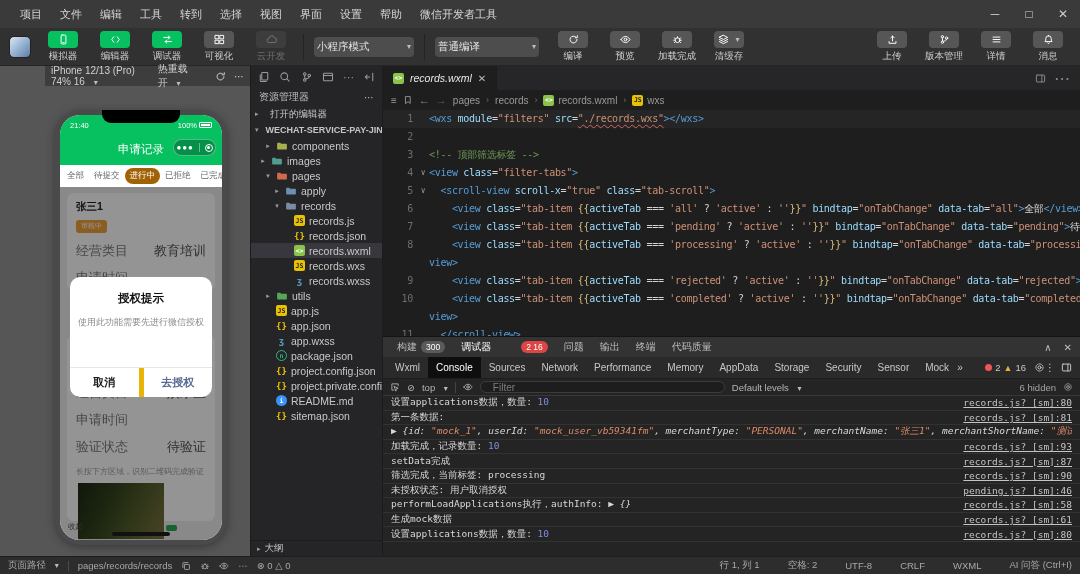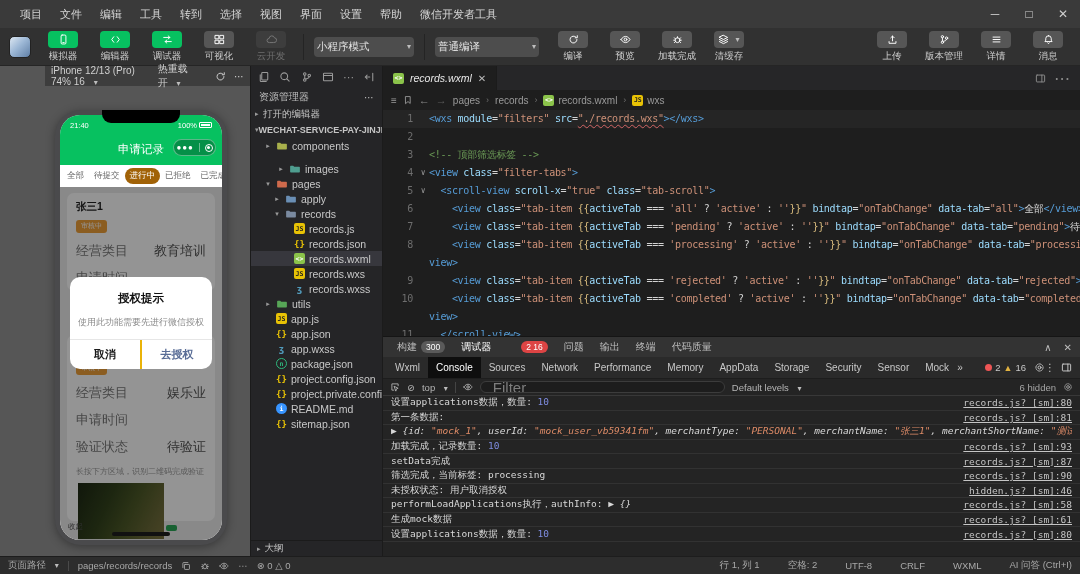--- a/index.html
+++ b/index.html
@@ -64,38 +64,38 @@
   #p-content{position:absolute;left:0;right:0;top:72px;bottom:0;background:#ededed;}
   .p-card{position:absolute;left:7px;right:7px;background:#fff;border-radius:7px;padding:7px 9px;}
   .p-name{font-size:10.5px;color:#222;font-weight:bold;}
   .p-badge{display:inline-block;margin-top:4px;background:#f0a13a;color:#fff;font-size:7px;padding:1.5px 5px;border-radius:3px;}
   .p-row{display:flex;justify-content:space-between;font-size:13px;color:#7a7a7a;margin-top:9px;}
   .p-row .val{color:#555;}
   .p-hint{font-size:8px;color:#9a9a9a;margin-top:10px;}
   #p-photo{margin-top:6px;width:86px;height:56px;margin-left:2px;
     background:linear-gradient(115deg,#1d2814 0%,#33431d 35%,#4e5a28 60%,#6d6b39 85%,#7c7440 100%);}
   #p-overlay{position:absolute;left:0;right:0;top:72px;bottom:0;background:rgba(0,0,0,.42);z-index:4;}
-  #p-modal{position:absolute;left:10px;right:10px;top:162px;height:92px;background:#fff;border-radius:10px;z-index:5;
+  #p-modal{position:absolute;left:10px;right:10px;top:162px;height:120px;background:#fff;border-radius:10px;z-index:5;
     display:flex;flex-direction:column;}
   #p-modal .m-title{text-align:center;font-size:11.5px;font-weight:bold;color:#111;margin-top:14px;}
   #p-modal .m-body{text-align:center;font-size:9px;color:#8a8a8a;margin-top:10px;flex:1;}
   #p-modal .m-btns{height:30px;border-top:1px solid #e6e6e6;display:flex;}
   #p-modal .m-btn{flex:1;display:flex;align-items:center;justify-content:center;font-size:11px;font-weight:bold;}
-  #p-modal .m-btn.cancel{color:#1a1a1a;border-right:2px solid #eab308;}
+  #p-modal .m-btn.cancel{color:#1a1a1a;border-right:5px solid #eab308;}
   #p-modal .m-btn.confirm{color:#576b95;}
   #p-footerline{position:absolute;bottom:8px;left:8px;font-size:7.5px;color:#555;z-index:2;}
   #p-chip{position:absolute;bottom:9px;left:106px;width:11px;height:6px;border-radius:2px;background:#2aa757;z-index:2;}
   #p-home{position:absolute;bottom:4px;left:50%;transform:translateX(-50%);width:58px;height:4px;border-radius:2px;background:#111;z-index:6;}
 
   
   #explorer{width:133px;flex:0 0 auto;background:#252527;border-left:1px solid #1b1b1b;border-right:1px solid #1b1b1b;
     display:flex;flex-direction:column;font-size:10.5px;color:#c0c0c0;position:relative;}
   #act-row{height:22px;display:flex;align-items:center;justify-content:space-between;padding:0 7px;color:#9a9a9a;flex:0 0 auto;}
   #exp-header{height:18px;display:flex;align-items:center;justify-content:space-between;padding:0 8px;font-size:10px;color:#bdbdbd;flex:0 0 auto;}
-  .exp-sec{height:16px;display:flex;align-items:center;gap:0;padding:0 4px;font-size:9.5px;color:#c5c5c5;flex:0 0 auto;white-space:nowrap;overflow:hidden;}
+  .exp-sec{height:16px;display:flex;align-items:center;gap:7px;padding:0 4px;font-size:9.5px;color:#c5c5c5;flex:0 0 auto;white-space:nowrap;overflow:hidden;}
   .exp-sec .arr{font-size:7px;color:#9a9a9a;width:8px;}
   #tree{flex:1 1 auto;overflow:hidden;}
   .t-row{height:15px;display:flex;align-items:center;gap:4px;white-space:nowrap;overflow:hidden;font-size:10.5px;color:#c8c8c8;}
   .t-row.sel{background:#37373d;}
   .t-arr{width:8px;font-size:7px;color:#9a9a9a;text-align:center;flex:0 0 auto;}
   .fchip{width:11px;height:11px;border-radius:2px;flex:0 0 auto;display:flex;align-items:center;justify-content:center;
     font-size:6.5px;font-weight:bold;color:#1e1e1e;font-family:"DejaVu Sans Mono",monospace;}
   #outline-row{position:absolute;bottom:0;left:0;right:0;height:16px;display:flex;align-items:center;gap:4px;padding:0 6px;
     font-size:9.5px;color:#c5c5c5;border-top:1px solid #1b1b1b;background:#252527;}
 
@@ -133,21 +133,21 @@
   .d2-tab{padding:0 8px;height:100%;display:flex;align-items:center;white-space:nowrap;}
   .d2-tab.active{background:#0e0e0e;color:#fff;}
   #dbg-tabs2 .spacer{flex:1;}
   #dbg-tabs2 .stat{display:flex;align-items:center;gap:3px;margin-right:8px;font-size:9.5px;}
   .dot-err{width:7px;height:7px;border-radius:50%;background:#e55;display:inline-block;}
   .tri-warn{color:#e2b341;font-size:9px;}
   #con-toolbar{height:17px;display:flex;align-items:center;gap:7px;padding:0 7px;border-bottom:1px solid #383838;
     font-size:9.5px;color:#b5b5b5;flex:0 0 auto;}
   #con-toolbar .vsep{width:1px;height:11px;background:#444;}
   #filter-input{width:245px;height:12px;background:#1d1d1d;border:1px solid #3c3c3c;border-radius:6px;color:#ddd;
-    font-size:15px;padding:0 12px;}
+    font-size:10px;padding:0 12px;}
   #filter-input::placeholder{color:#7d7d7d;}
   #con-toolbar .right{margin-left:auto;display:flex;align-items:center;gap:7px;color:#a5a5a5;}
   #console{flex:1;overflow:hidden;font-family:"DejaVu Sans Mono",monospace;font-size:9.5px;}
   .crow{height:14.6px;display:flex;align-items:center;border-bottom:1px solid #323232;padding:0 8px;white-space:nowrap;overflow:hidden;}
   .crow .msg{flex:1;overflow:hidden;}
   .crow .lnk{color:#c5c5c5;text-decoration:underline;margin-left:10px;flex:0 0 auto;}
   .cs-p{color:#d8d8d8}.cs-n{color:#7e8ce0}
   .cs-oi{color:#d8d8d8;font-style:italic}.cs-os{color:#de8b67;font-style:italic}
 
   
@@ -494,21 +494,21 @@
       <div id="tree">
           <div class="t-row" style="padding-left: 13px;">
             <span class="t-arr">▸</span>
             <span class="ico">
               <svg width="12" height="12" viewBox="0 0 16 16">
                 <path d="M1.5 4.5a1 1 0 0 1 1-1h3L7 5h6.5a1 1 0 0 1 1 1v5.5a1 1 0 0 1-1 1h-11a1 1 0 0 1-1-1z" fill="#a8b04c"></path>
               </svg>
             </span>
             <span>components</span>
           </div>
-          <div class="t-row" style="padding-left: 26px; margin-top: 8px;">
+          <div class="t-row" style="padding-left: 8px;">
             <span class="t-arr">▸</span>
             <span class="ico">
               <svg width="12" height="12" viewBox="0 0 16 16">
                 <path d="M1.5 4.5a1 1 0 0 1 1-1h3L7 5h6.5a1 1 0 0 1 1 1v5.5a1 1 0 0 1-1 1h-11a1 1 0 0 1-1-1z" fill="#4f9e8f"></path>
               </svg>
             </span>
             <span>images</span>
           </div>
           <div class="t-row" style="padding-left: 13px;">
             <span class="t-arr">▾</span>
@@ -800,21 +800,21 @@
             <div class="crow">
               <span class="msg"><span class="cs-p">setData完成</span></span>
               <span class="lnk">records.js? [sm]:87</span>
             </div>
             <div class="crow">
               <span class="msg"><span class="cs-p">筛选完成，当前标签: processing</span></span>
               <span class="lnk">records.js? [sm]:90</span>
             </div>
             <div class="crow">
               <span class="msg"><span class="cs-p">未授权状态: 用户取消授权</span></span>
-              <span class="lnk">hidden.js? [sm]:46</span>
+              <span class="lnk">pending.js? [sm]:46</span>
             </div>
             <div class="crow">
               <span class="msg"><span class="cs-p">performLoadApplications执行，authInfo: ▶ </span><span class="cs-oi">{}</span></span>
               <span class="lnk">records.js? [sm]:58</span>
             </div>
             <div class="crow">
               <span class="msg"><span class="cs-p">生成mock数据</span></span>
               <span class="lnk">records.js? [sm]:61</span>
             </div>
             <div class="crow">

